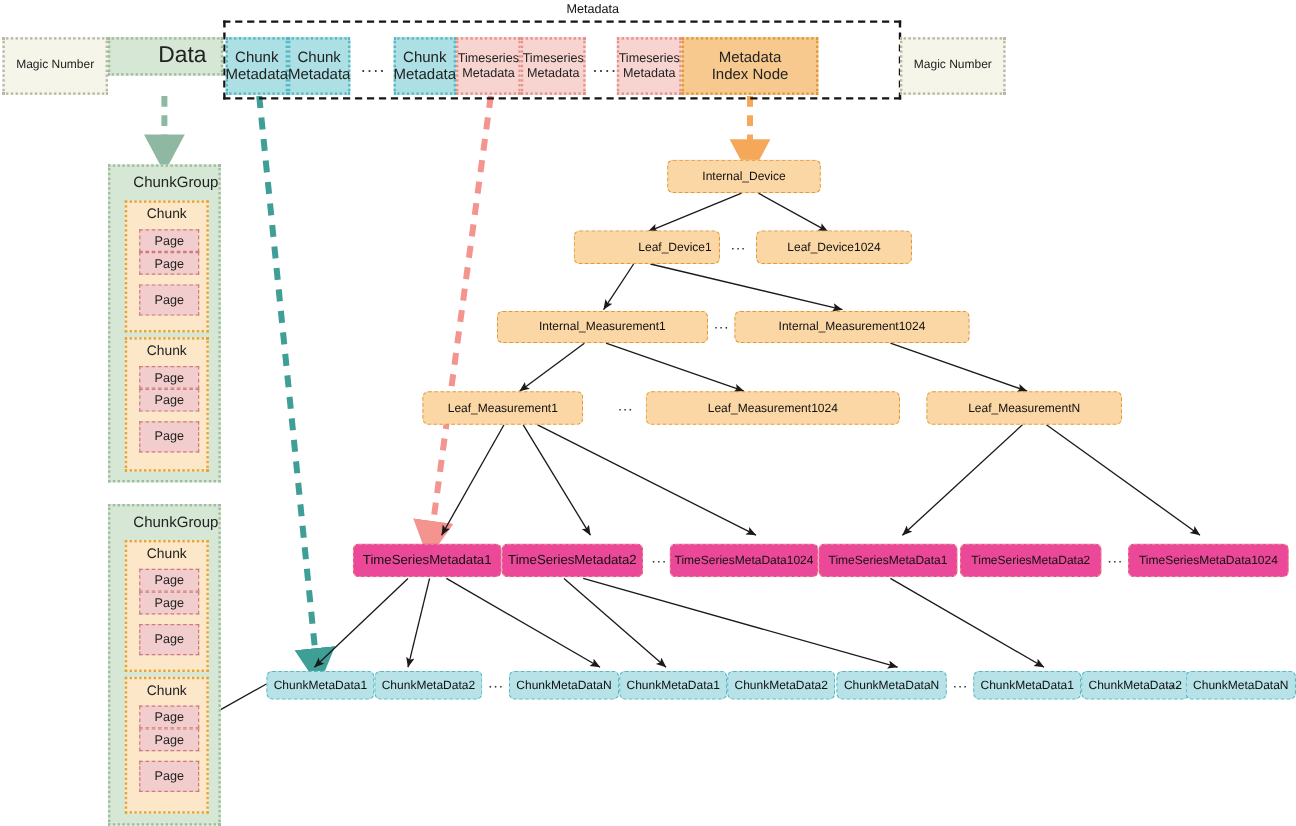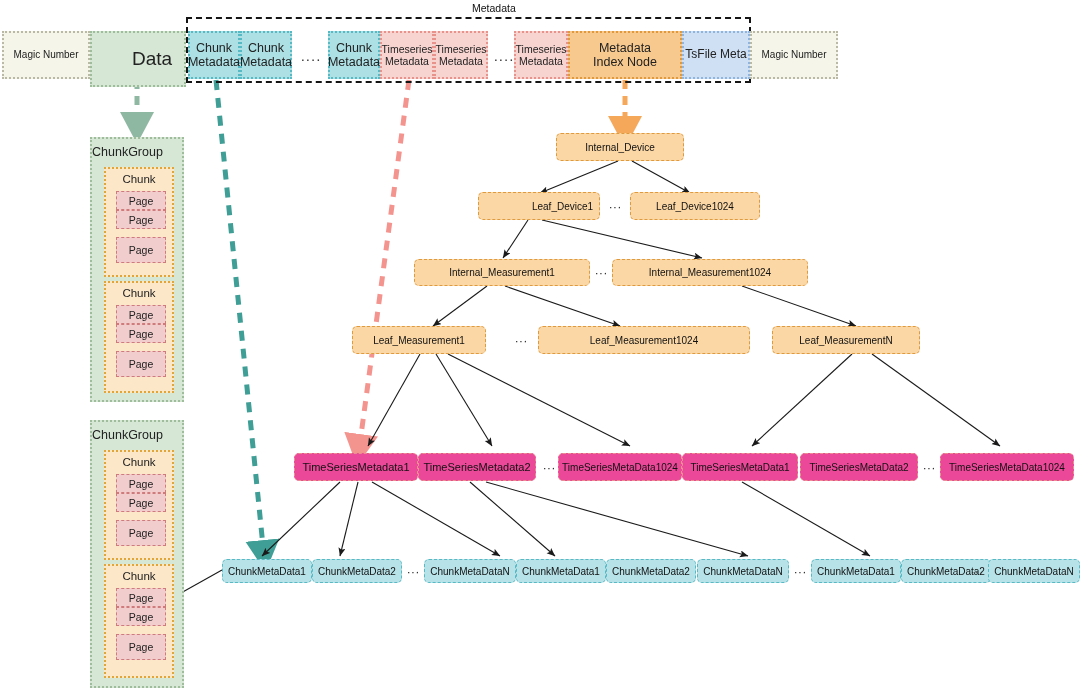--- a/index.html
+++ b/index.html
@@ -18,21 +18,21 @@
   .strip.tsfile{background:#cfe0f4;border:2px dotted #8fb4dd;font-size:12px;}
   .strip .two{display:block;}
   .strip .two span{display:block;}
   .dots{position:absolute;font-size:15px;color:#3a3a3a;letter-spacing:1px;
         display:flex;align-items:center;justify-content:center;}
   .metadata-frame{position:absolute;border:2.5px dashed #141414;box-sizing:border-box;}
   .metadata-label{position:absolute;font-size:10.5px;color:#111;}
   
   .cg{position:absolute;box-sizing:border-box;background:#d6e8d5;
       border:2px dotted #9dbd9b;}
-  .cg-title{position:absolute;left:0;right:0;top:6px;text-align:left;font-size:12.5px;color:#222;}
+  .cg-title{position:absolute;left:0;right:0;top:6px;text-align:right;font-size:12.5px;color:#222;}
   .chunk{position:absolute;box-sizing:border-box;background:#fde7c9;
          border:2px dotted #e0a63a;}
   .chunk-title{position:absolute;left:0;right:0;top:4px;text-align:center;font-size:11.5px;color:#222;}
   .page{position:absolute;box-sizing:border-box;background:#f2cdcd;
         border:1.5px dashed #cf7b7b;display:flex;align-items:center;justify-content:center;
         font-size:10.5px;color:#222;}
   
   .node{position:absolute;box-sizing:border-box;display:flex;align-items:center;
         justify-content:center;text-align:center;border-radius:5px;}
   .node.orange{background:#fbd7a5;border:1.6px dashed #e09a3e;font-size:10px;color:#111;}
@@ -111,21 +111,21 @@
     </g>
   </svg>
 
   <div class="metadata-frame" style="left:186px;top:17px;width:565px;height:66px;"></div>
   <div class="metadata-label" style="left:472px;top:2px;">Metadata</div>
 
   <div class="box strip" style="left:2px;top:31px;width:88px;height:48px;">
     <span>Magic Number</span>
   </div>
 
-  <div class="box strip data" style="left:90px;top:31px;width:96px;height:56px;padding-left:28px;">
+  <div class="box strip data" style="left:90px;top:31px;width:96px;height:32px;padding-left:28px;">
     <span>Data</span>
   </div>
 
   <div class="box strip chunkmeta" style="left:188px;top:31px;width:52px;height:48px;">
     <span class="two">
       <span>Chunk</span>
       <span>Metadata</span>
     </span>
   </div>
   <div class="box strip chunkmeta" style="left:240px;top:31px;width:52px;height:48px;">
@@ -164,23 +164,20 @@
     </span>
   </div>
 
   <div class="box strip indexnode" style="left:568px;top:31px;width:114px;height:48px;">
     <span class="two">
       <span>Metadata</span>
       <span>Index Node</span>
     </span>
   </div>
 
-  <div class="box strip tsfile" style="left:682px;top:31px;width:68px;height:48px;">
-    <span>TsFile Meta</span>
-  </div>
 
   <div class="box strip" style="left:750px;top:31px;width:88px;height:48px;">
     <span>Magic Number</span>
   </div>
 
   <div class="cg" style="left:90px;top:137px;width:94px;height:265px;">
     <div class="cg-title">ChunkGroup</div>
     <div class="chunk" style="left:12px;top:28px;width:70px;height:110px;">
       <div class="chunk-title">Chunk</div>
       <div class="page" style="left:10px;top:22px;width:50px;height:19px;">Page</div>
@@ -217,21 +214,21 @@
   <div class="tdots" style="left:600px;top:192px;width:30px;height:28px;">···</div>
   <div class="node orange" style="left:630px;top:192px;width:130px;height:28px;">Leaf_Device1024</div>
 
   <div class="node orange" style="left:414px;top:259px;width:176px;height:27px;">Internal_Measurement1</div>
   <div class="tdots" style="left:590px;top:259px;width:22px;height:27px;">···</div>
   <div class="node orange" style="left:612px;top:259px;width:196px;height:27px;">Internal_Measurement1024</div>
 
   <div class="node orange" style="left:352px;top:326px;width:134px;height:28px;">Leaf_Measurement1</div>
   <div class="tdots" style="left:506px;top:326px;width:30px;height:28px;">···</div>
   <div class="node orange" style="left:538px;top:326px;width:212px;height:28px;">Leaf_Measurement1024</div>
-  <div class="node orange" style="left:772px;top:326px;width:148px;height:28px;">Leaf_MeasurementN</div>
+  <div class="node orange" style="left:772px;top:326px;width:163px;height:28px;">Leaf_MeasurementN</div>
 
   <div class="node pink big" style="left:294px;top:453px;width:124px;height:28px;">TimeSeriesMetadata1</div>
   <div class="node pink big" style="left:418px;top:453px;width:118px;height:28px;">TimeSeriesMetadata2</div>
   <div class="tdots" style="left:538px;top:453px;width:22px;height:28px;">···</div>
   <div class="node pink" style="left:558px;top:453px;width:124px;height:28px;">TimeSeriesMetaData1024</div>
 
   <div class="node pink" style="left:682px;top:453px;width:116px;height:28px;">TimeSeriesMetaData1</div>
   <div class="node pink" style="left:800px;top:453px;width:118px;height:28px;">TimeSeriesMetaData2</div>
   <div class="tdots" style="left:918px;top:453px;width:22px;height:28px;">···</div>
   <div class="node pink" style="left:940px;top:453px;width:134px;height:28px;">TimeSeriesMetaData1024</div>

